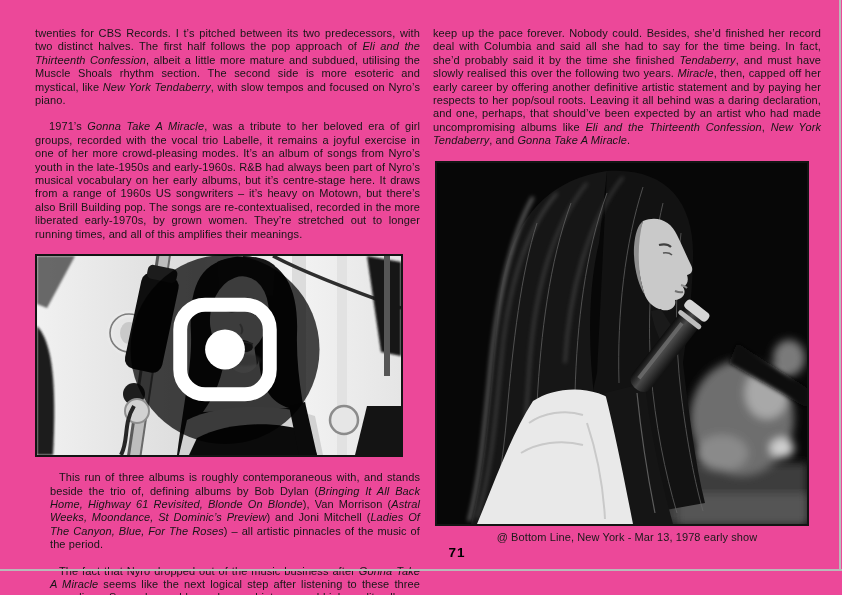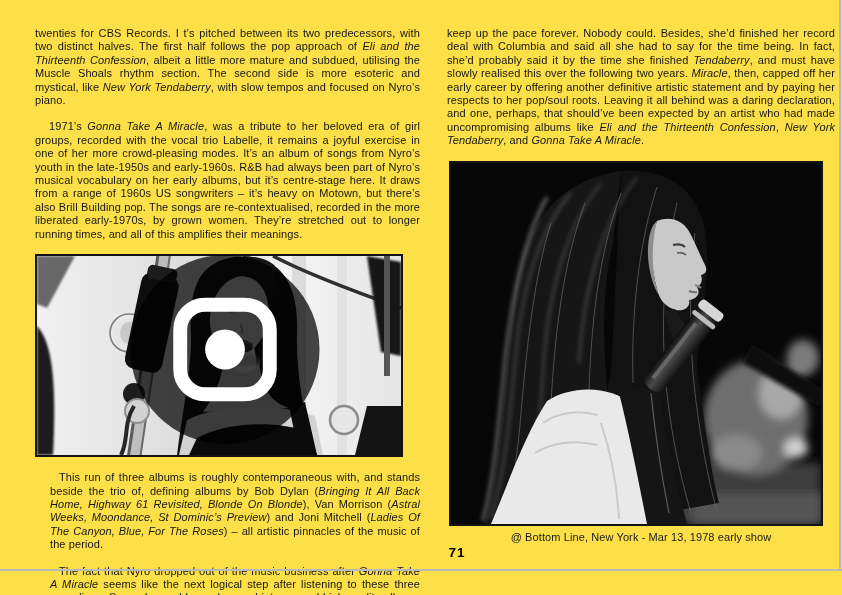--- a/index.html
+++ b/index.html
@@ -1,22 +1,22 @@
 <!DOCTYPE html>
 <html><head>
 <meta charset="utf-8">
 <style>
   html,body{margin:0;padding:0;background:#ffffff;}
   body{width:842px;height:595px;overflow:hidden;position:relative;
        font-family:"Liberation Sans",sans-serif;color:#161616;}
-  .page{position:absolute;inset:0;background:#fde047;}
+  .page{position:absolute;inset:0;background:#ec4899;}
   .col{position:absolute;top:27px;font-size:11px;line-height:13.4px;text-align:justify;
        letter-spacing:.1px;}
   .col-left{left:35px;width:385px;}
-  .col-right{left:447px;width:388px;}
+  .col-right{left:433px;width:388px;}
   .para{margin:0 0 13px 0;}
   .indent-lg{text-indent:14px;}
   .indent-sm{text-indent:9px;margin-left:15px;}
   figure{margin:0;}
   .photo{position:relative;border:2px solid #141414;box-sizing:border-box;background:#ddd;}
   .photo svg{display:block;width:100%;height:100%;}
   .photo-left{width:368px;height:203px;margin:8px 0 14px 0;}
   .photo-right{width:374px;height:365px;margin-left:2px;}
   .caption{text-align:center;font-size:11px;margin-top:5px;color:#1a1a1a;}
   .lens-badge{position:absolute;left:6px;bottom:6px;width:20px;height:20px;}

